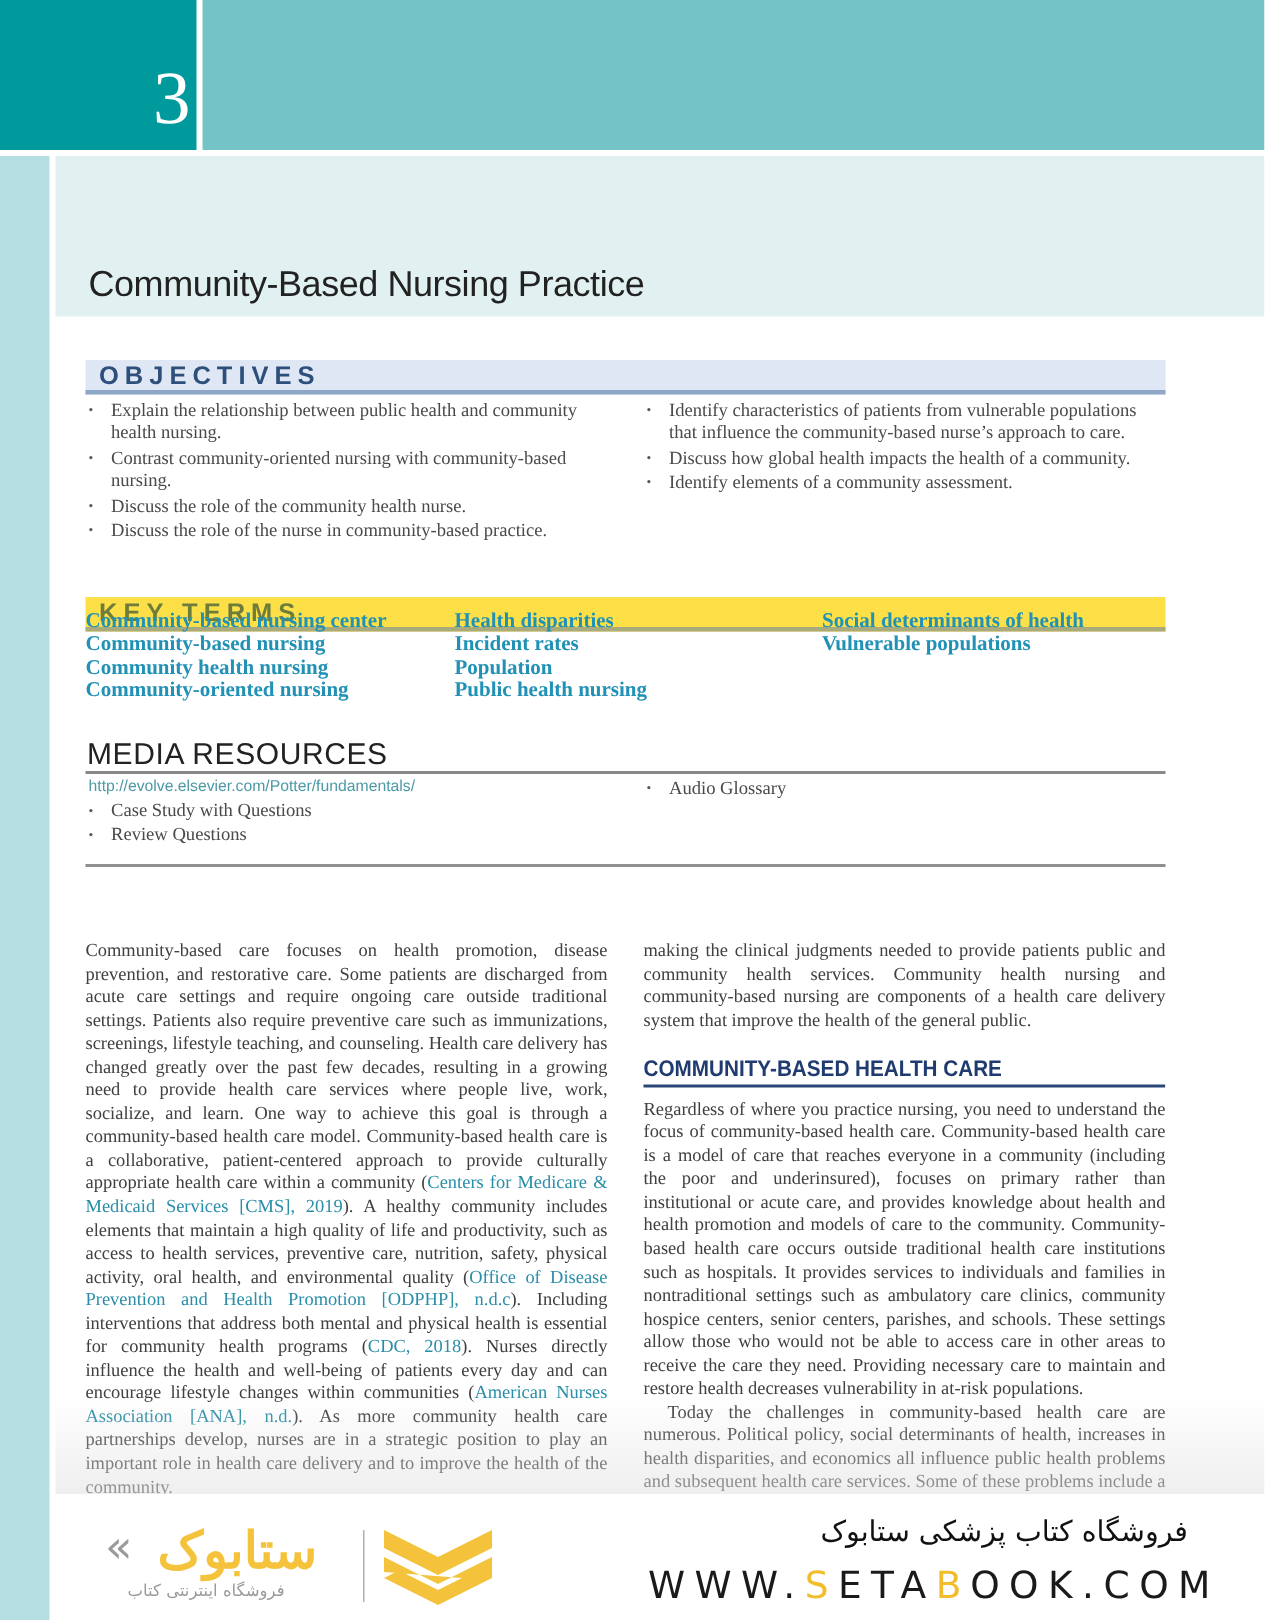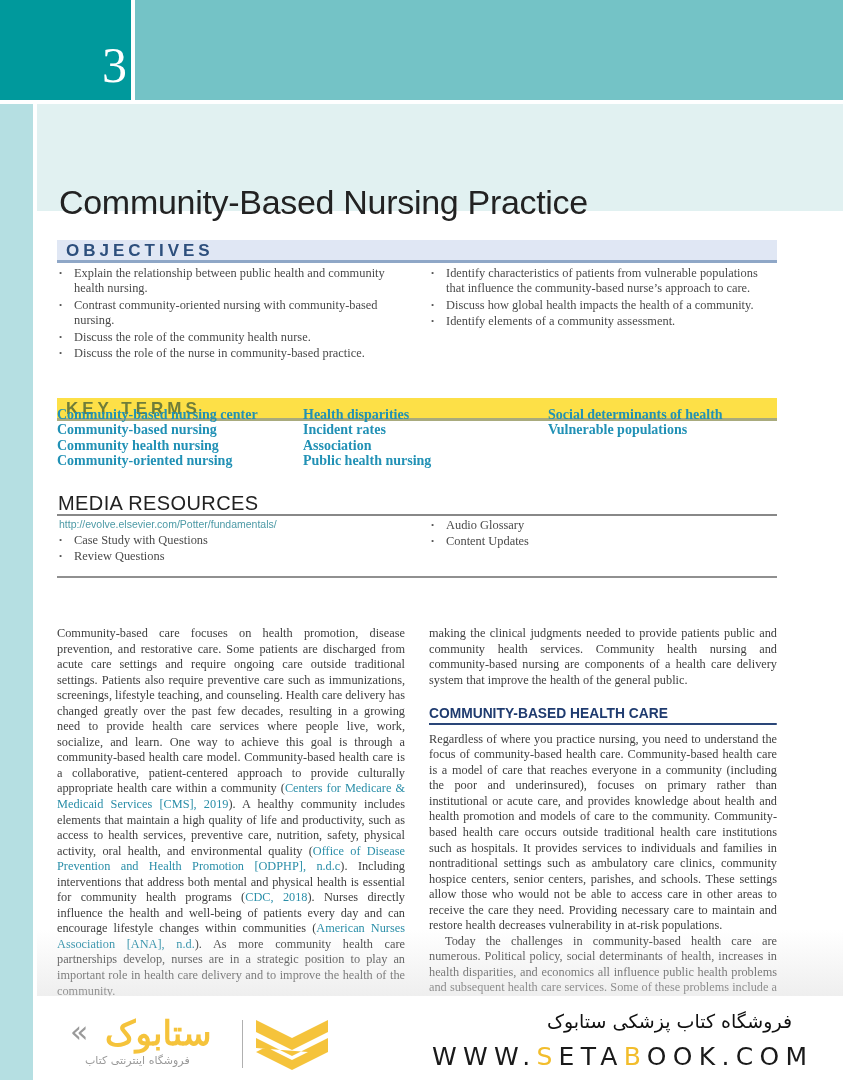--- a/index.html
+++ b/index.html
@@ -15,21 +15,21 @@
   #chapter-block { left:0; top:0; width:131px; height:100px; background:#00999c; }
   #chapter-number {
     position:absolute; right:4px; bottom:10px;
     font-family:"Liberation Serif", serif; font-size:50px; color:#ffffff; line-height:1;
   }
   #header-band { left:135px; top:0; width:708px; height:100px; background:#74c3c6; }
   #left-strip { left:0; top:104px; width:33px; height:976px; background:#b5dfe2; }
   #title-panel { left:37px; top:104px; width:806px; height:107px; background:#e1f1f1; }
   #chapter-title {
     position:absolute; left:22px; top:56px;
-    font-family:"Liberation Sans", sans-serif; font-size:34px; color:#222;
+    font-family:"Liberation Sans", sans-serif; font-size:24px; color:#222;
     letter-spacing:-0.3px; font-weight:normal;
   }
 
   
   .sec-head {
     position:absolute; left:57px; width:720px; height:20px;
     border-bottom:3px solid;
   }
   .sec-head span {
     position:absolute; left:9px; bottom:-1px;
@@ -153,39 +153,38 @@
 </div>
 <div id="kt-col1" class="kt-col">
   <div>Community-based nursing center</div>
   <div>Community-based nursing</div>
   <div>Community health nursing</div>
   <div>Community-oriented nursing</div>
 </div>
 <div id="kt-col2" class="kt-col">
   <div>Health disparities</div>
   <div>Incident rates</div>
-  <div>Association</div>
+  <div>Population</div>
   <div>Public health nursing</div>
 </div>
 <div id="kt-col3" class="kt-col">
   <div>Social determinants of health</div>
   <div>Vulnerable populations</div>
 </div>
 
 <div id="media-head" class="sec-head">
   <span>MEDIA RESOURCES</span>
 </div>
 <a id="media-link" class="abs">http://evolve.elsevier.com/Potter/fundamentals/</a>
 <ul id="media-left" class="blist">
   <li>Case Study with Questions</li>
   <li>Review Questions</li>
 </ul>
 <ul id="media-right" class="blist">
   <li>Audio Glossary</li>
-  <li>Content Updates</li>
 </ul>
 <div id="media-rule" class="abs"></div>
 
 <div id="col-left" class="col">
   <p><span>Community-based care focuses on health promotion, disease prevention, and restorative care. Some patients are discharged from acute care settings and require ongoing care outside traditional settings. Patients also require preventive care such as immunizations, screenings, lifestyle teaching, and counseling. Health care delivery has changed greatly over the past few decades, resulting in a growing need to provide health care services where people live, work, socialize, and learn. One way to achieve this goal is through a community-based health care model. Community-based health care is a collaborative, patient-centered approach to provide culturally appropriate health care within a community (</span><span class="cite">Centers for Medicare &amp; Medicaid Services [CMS], 2019</span><span>). A healthy community includes elements that maintain a high quality of life and productivity, such as access to health services, preventive care, nutrition, safety, physical activity, oral health, and environmental quality (</span><span class="cite">Office of Disease Prevention and Health Promotion [ODPHP], n.d.c</span><span>). Including interventions that address both mental and physical health is essential for community health programs (</span><span class="cite">CDC, 2018</span><span>). Nurses directly influence the health and well-being of patients every day and can encourage lifestyle changes within communities (</span><span class="cite">American Nurses Association [ANA], n.d.</span><span>). As more community health care partnerships develop, nurses are in a strategic position to play an important role in health care delivery and to improve the health of the community.</span></p>
   <p class="indent">The focus of health promotion and disease prevention continues to be essential for the holistic practice of professional nursing. Historically,</p>
 </div>
 <div id="col-right" class="col">
   <p>making the clinical judgments needed to provide patients public and community health services. Community health nursing and community-based nursing are components of a health care delivery system that improve the health of the general public.</p>
   <h2 id="sub-head">COMMUNITY-BASED HEALTH CARE</h2>

